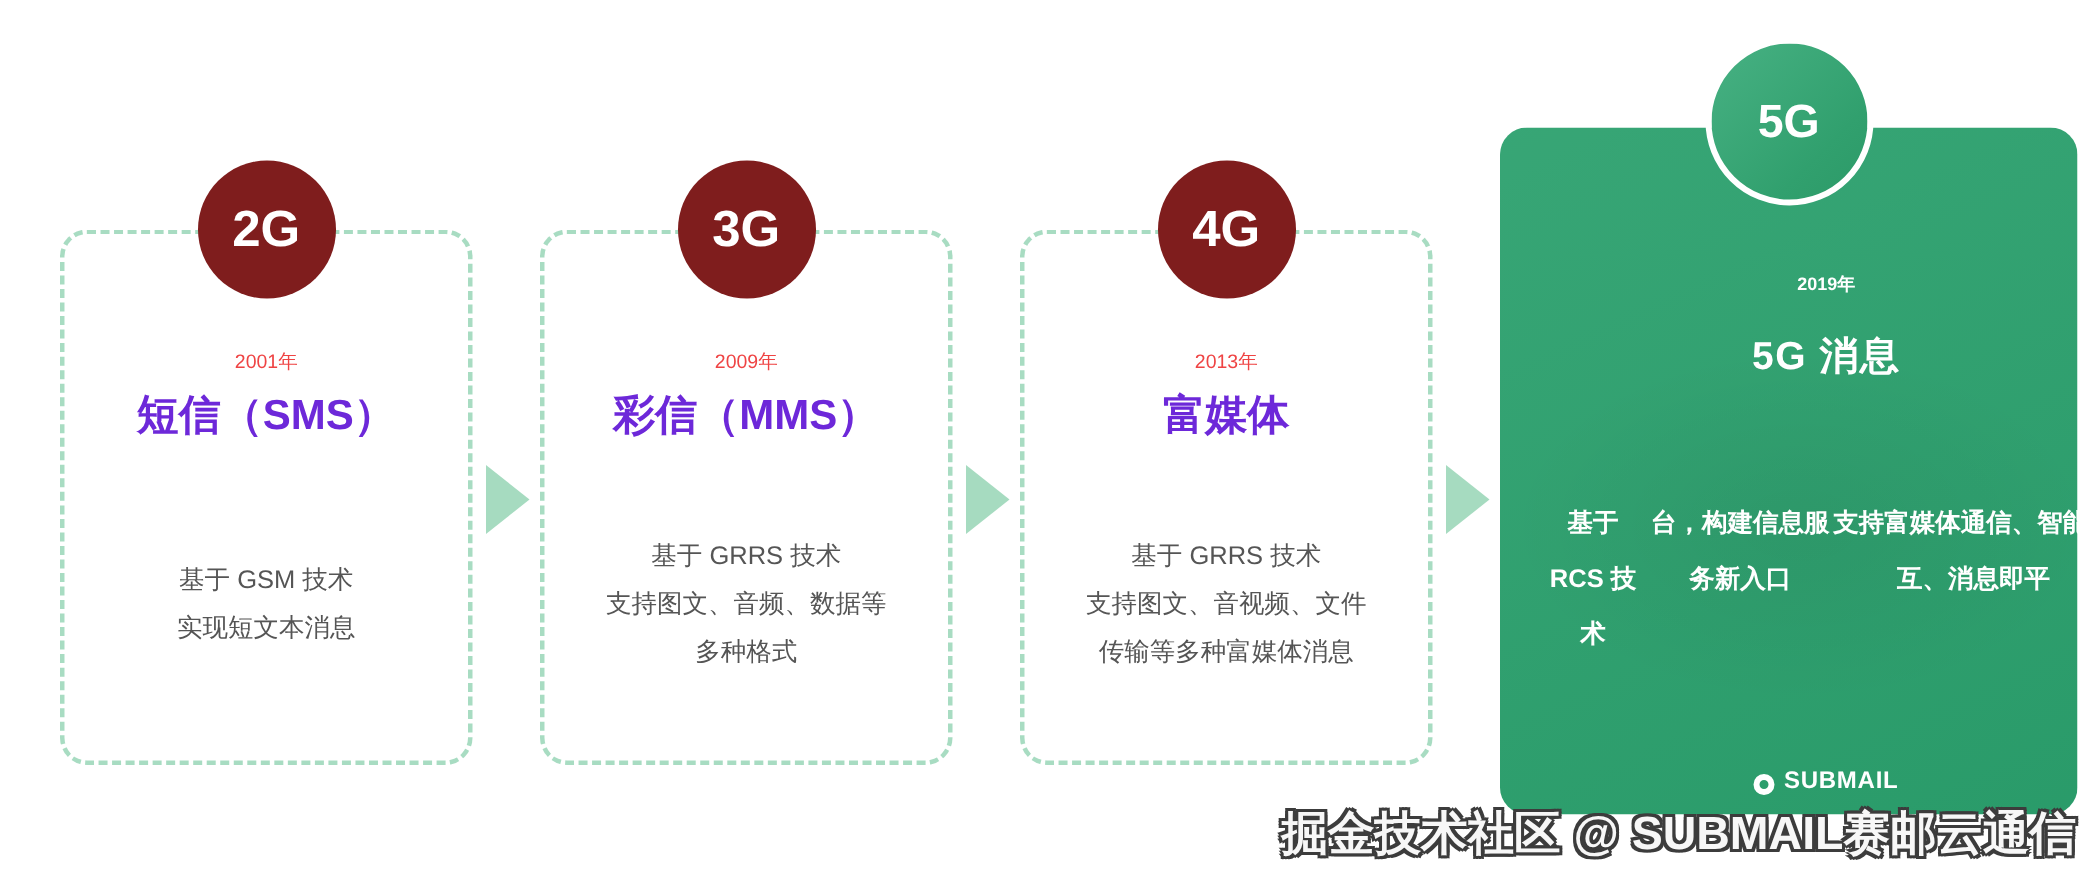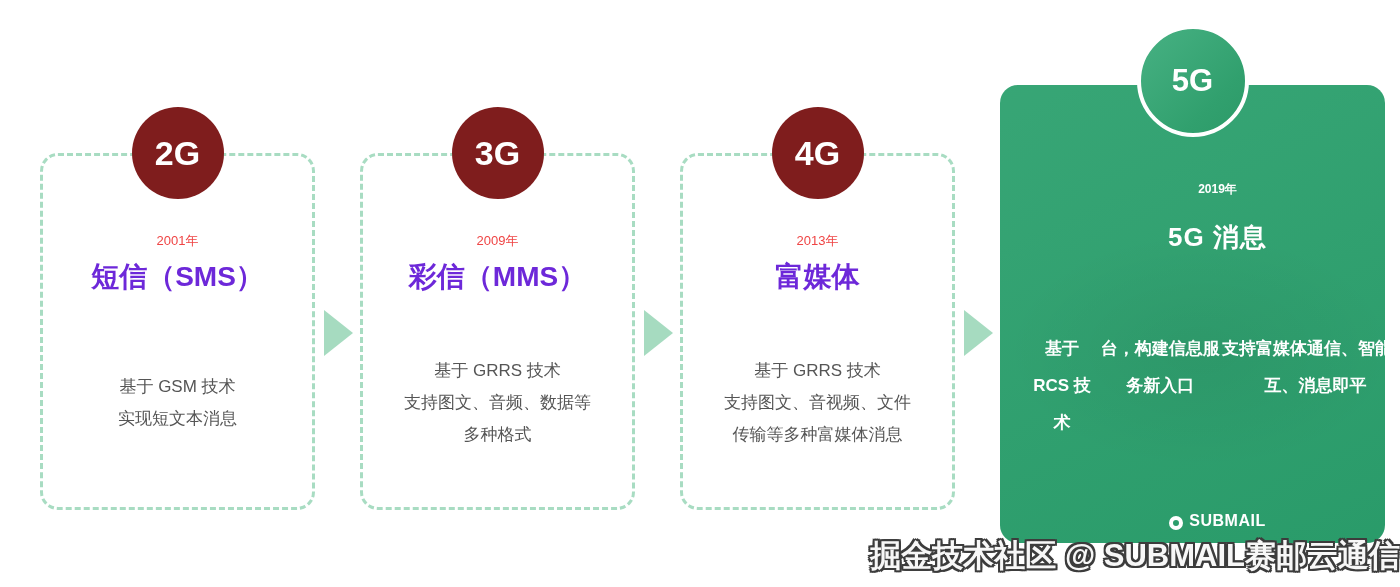--- a/index.html
+++ b/index.html
@@ -90,21 +90,21 @@
     display:flex; justify-content:center; align-items:flex-end; gap:6px;
     font-size:16px; font-weight:bold; letter-spacing:0.5px;
   }
   .logo-ring {
     width:14px; height:14px; border:4px solid #ffffff; border-radius:50%;
     box-sizing:border-box;
   }
 
   
   .watermark {
-    position:absolute; right:0px; top:535px; white-space:nowrap;
+    position:absolute; right:16px; top:535px; white-space:nowrap;
     font-size:31px; font-weight:bold; color:#f7f7f7;
     text-shadow:
       -2px -2px 0 #3c3c3c, 2px -2px 0 #3c3c3c,
       -2px  2px 0 #3c3c3c, 2px  2px 0 #3c3c3c,
        0   -2px 0 #3c3c3c, 0    2px 0 #3c3c3c,
       -2px  0   0 #3c3c3c, 2px  0   0 #3c3c3c;
     z-index:5;
   }
 </style>
 </head>

